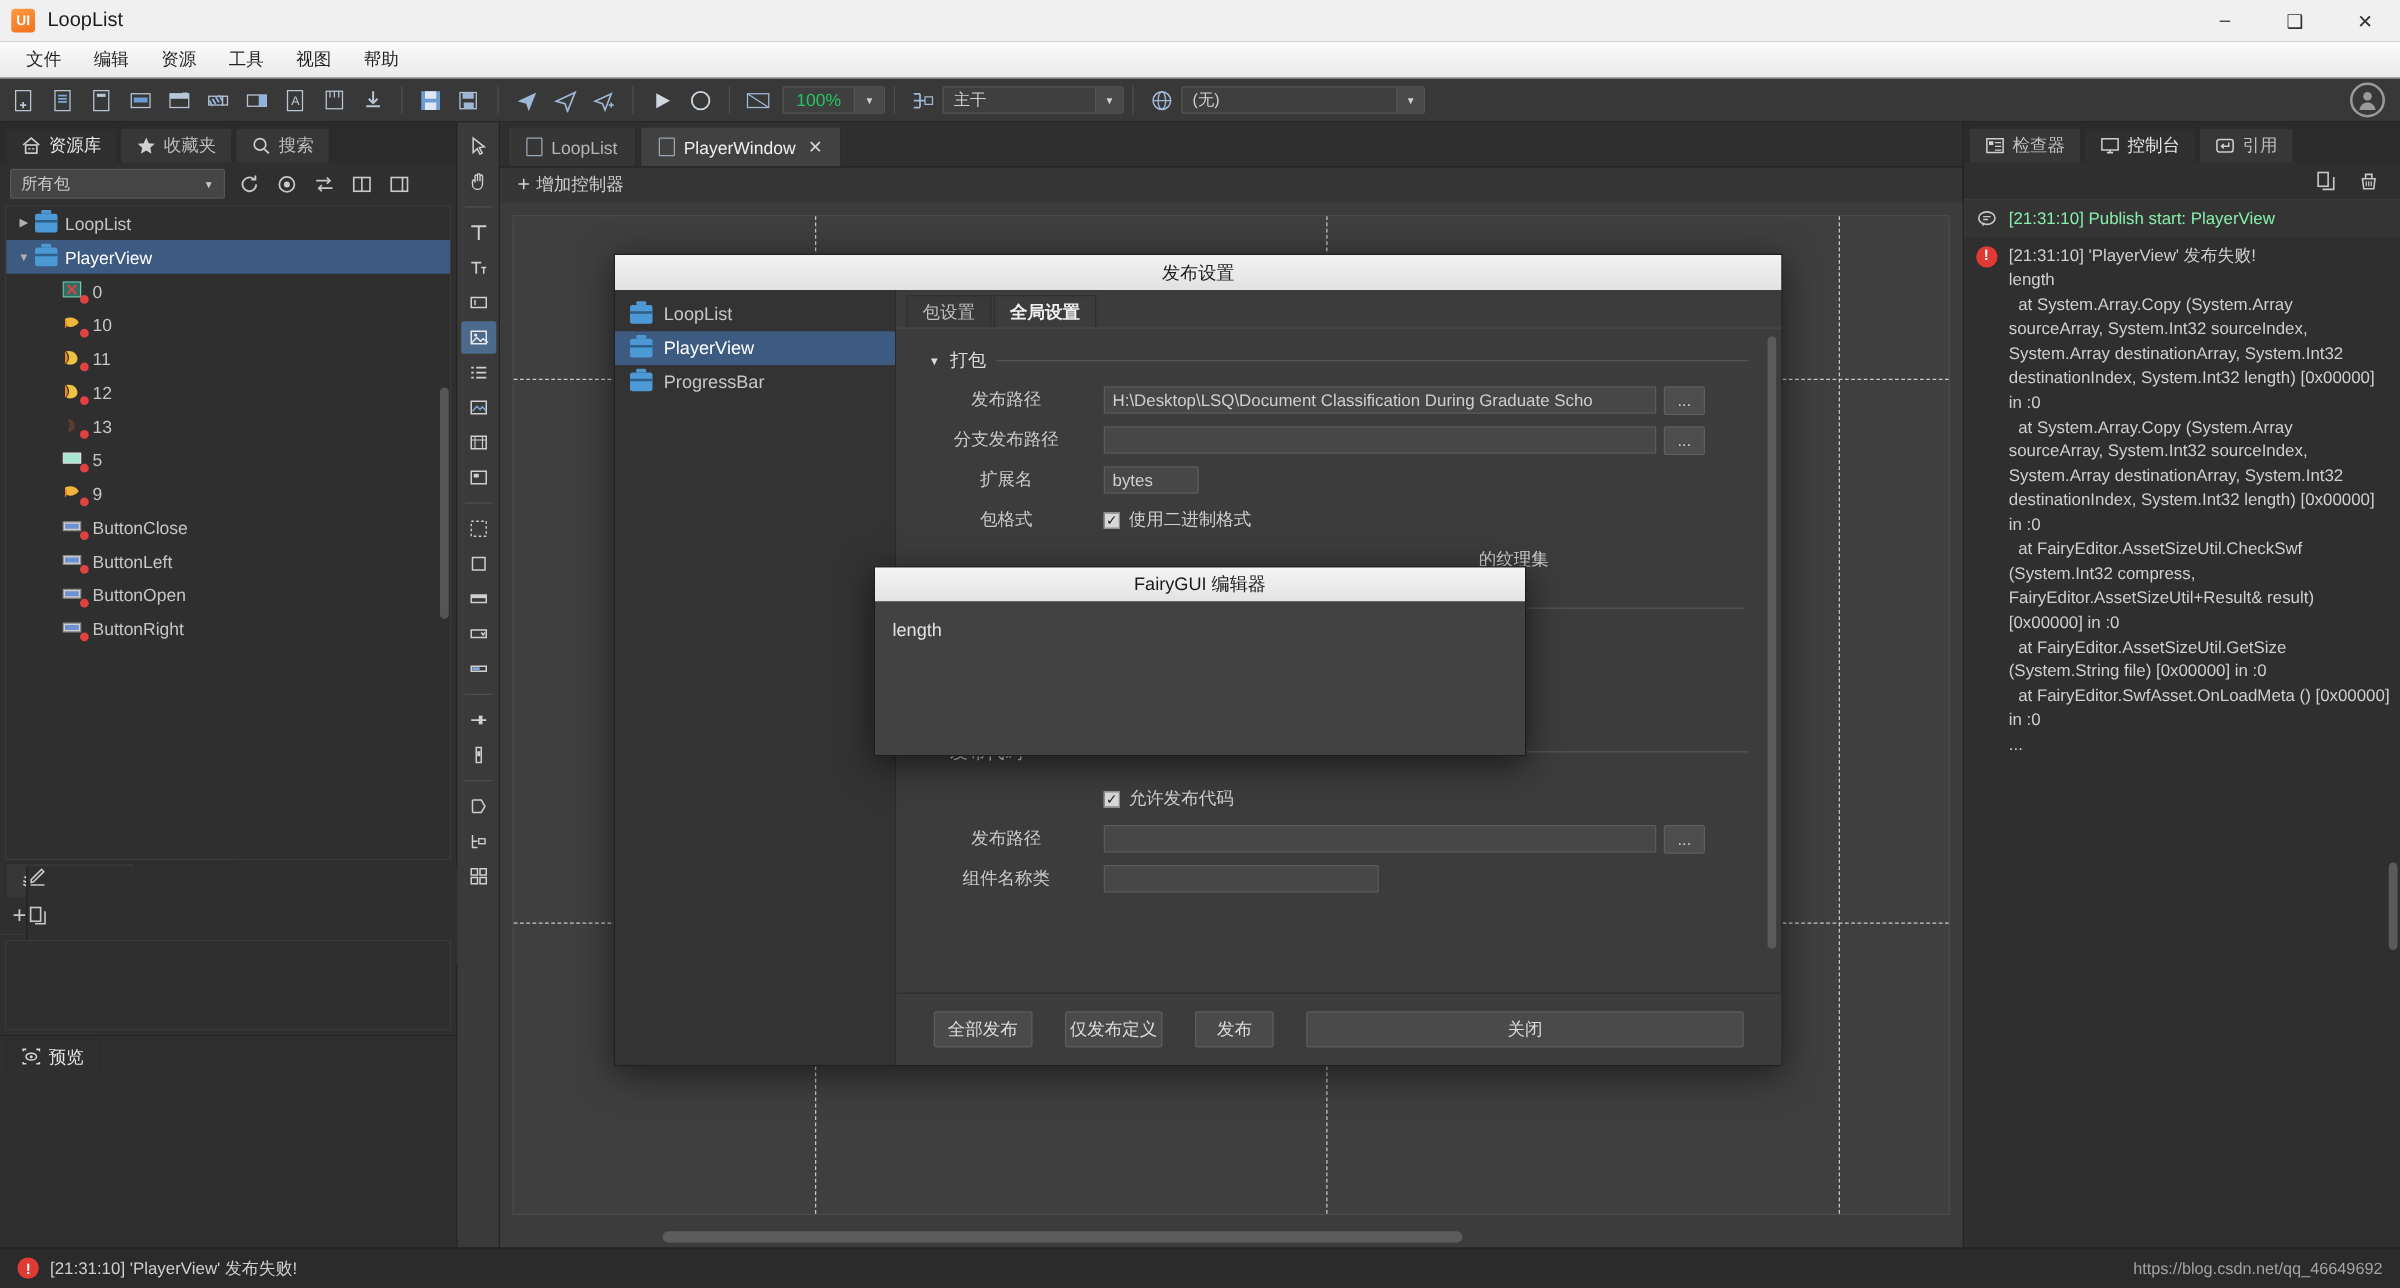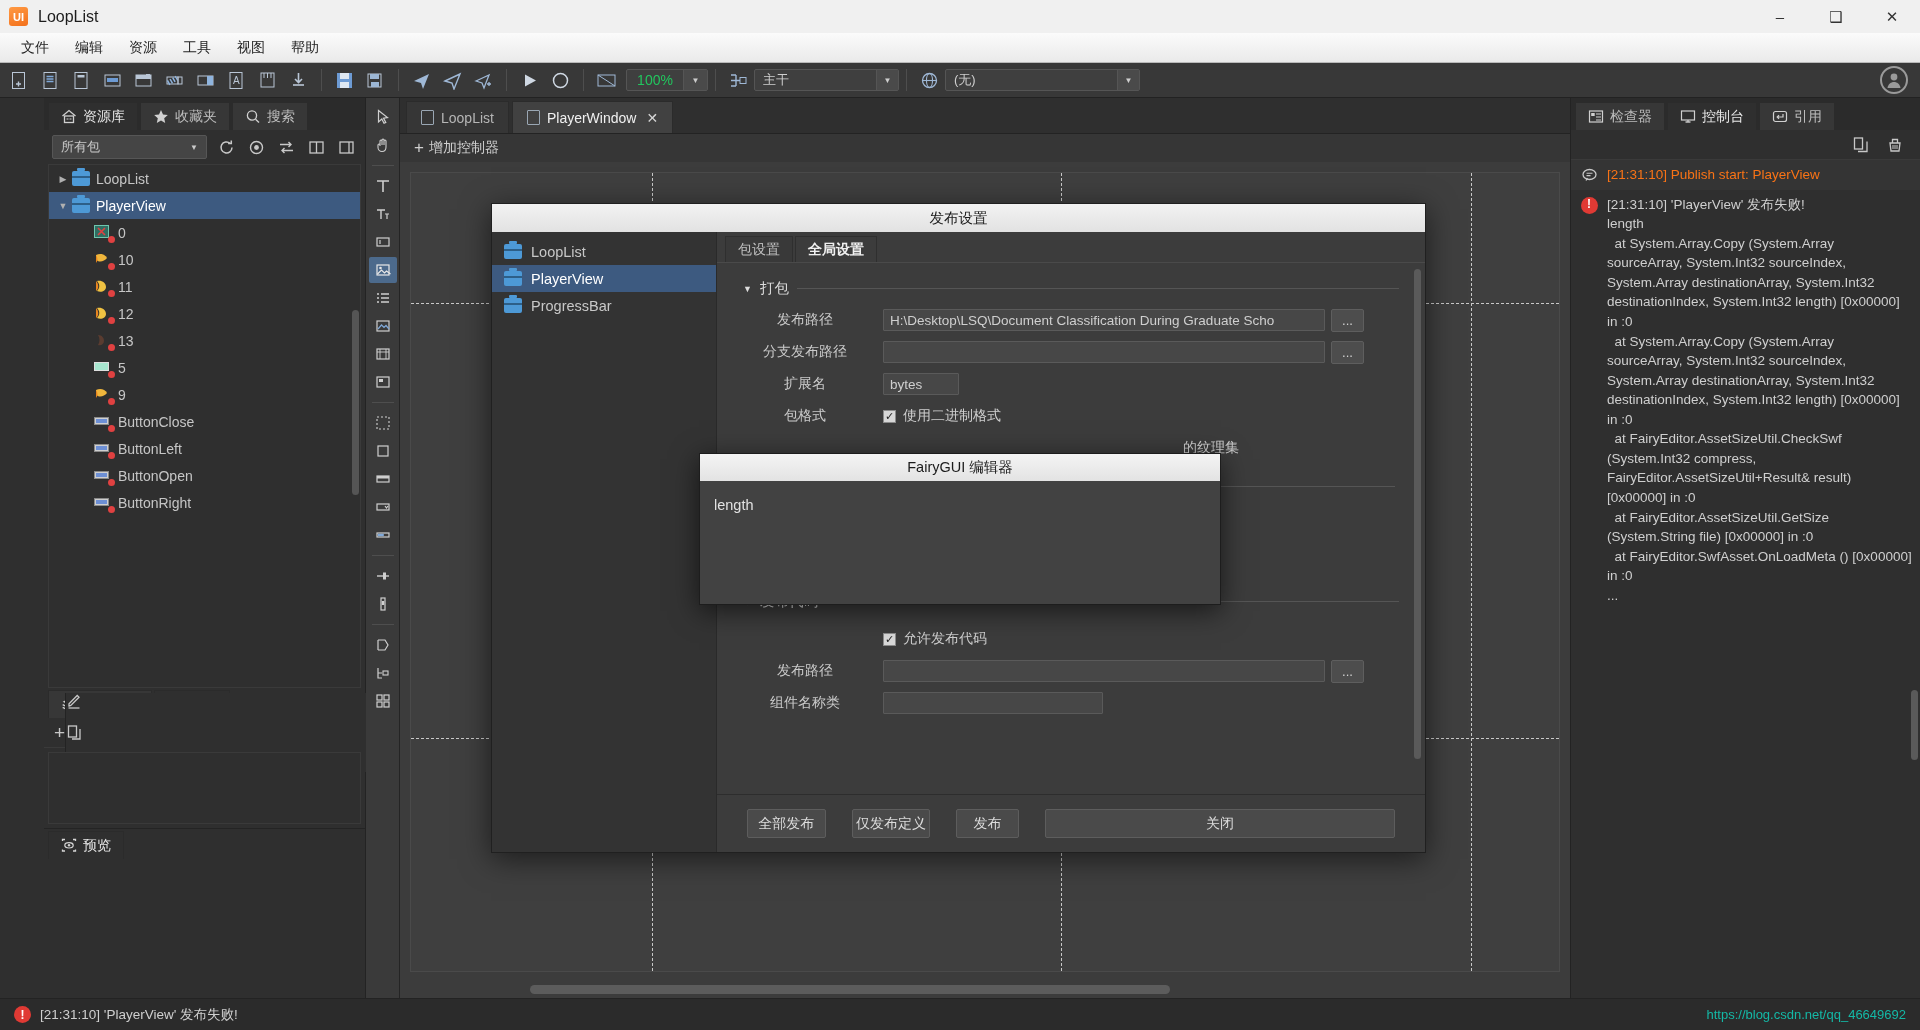--- a/index.html
+++ b/index.html
@@ -61,21 +61,21 @@
   .avatar-btn {
     position:absolute;right:12px;width:28px;height:28px;border-radius:50%;
     border:2px solid #9a9a9a;display:flex;align-items:center;justify-content:center;
   }
 
   
   .body { flex:1; display:flex; min-height:0; }
 
   
   .left { width:366px; background:#2f2f2f; display:flex; flex-direction:column;
-          border-right:1px solid #232323; flex:0 0 366px;padding-left:44px; }
+          border-right:1px solid #232323; flex:0 0 366px; }
   .tabstrip { height:32px; display:flex; align-items:flex-end; background:#2b2b2b; padding-left:4px; }
   .tab {
     height:28px; display:flex; align-items:center; gap:6px; padding:0 12px;
     background:#373737; border:1px solid #2b2b2b; border-bottom:none; color:#bdbdbd; font-size:14px;
     margin-right:2px;
   }
   .tab.active { background:#2f2f2f; color:#e6e6e6; }
   .tab .ic { display:flex;align-items:center; }
   .filterrow { height:34px; display:flex; align-items:center; padding:0 8px; gap:8px; }
   .select-pkg {
@@ -129,32 +129,32 @@
   .guide-h { position:absolute; left:0; right:0; border-top:1px dashed #c9c9c9; }
   .guide-v { position:absolute; top:0; bottom:0; border-left:1px dashed #c9c9c9; }
   .hscroll { position:absolute; left:130px; bottom:4px; height:9px; width:640px; background:#5c5c5c; border-radius:5px; }
 
   
   .right { width:350px; background:#2f2f2f; border-left:1px solid #232323; display:flex; flex-direction:column; flex:0 0 350px; }
   .consoletools { height:30px; display:flex; align-items:center; justify-content:flex-end; gap:16px; padding-right:16px;
                   border-bottom:1px solid #3a3a3a; }
   .loglist { flex:1; overflow:hidden; padding:0; }
   .logrow { display:flex; gap:8px; padding:5px 8px 5px 8px; font-size:13.5px; line-height:1.45; }
-  .logrow.info { background:#343434; color:#f97316; }
+  .logrow.info { background:#343434; color:#86efac; }
   .logrow.err { background:#2f2f2f; color:#cfcfcf; }
   .logicon { flex:0 0 20px; display:flex; justify-content:center; padding-top:2px; }
   .err-badge { width:17px;height:17px;border-radius:50%;background:#e03a34;color:#fff;font-weight:bold;
                font-size:12px;display:flex;align-items:center;justify-content:center; }
   .logtext { white-space:pre-wrap; word-break:break-word; }
   .right-scroll { position:absolute; right:2px; width:7px; background:#5a5a5a; border-radius:4px; }
 
   
   .statusbar { height:32px; background:#2b2b2b; border-top:1px solid #232323; display:flex; align-items:center;
                padding:0 14px; font-size:13.5px; color:#cfcfcf; flex:0 0 32px; gap:9px; position:relative; }
-  .watermark { position:absolute; right:14px; color:#14b8a6; font-size:13px; }
+  .watermark { position:absolute; right:14px; color:#a3a3a3; font-size:13px; }
 
   
   .dialog {
     position:absolute; left:491px; top:203px; width:935px; height:650px;
     background:#3c3c3c; border:1px solid #202020; box-shadow:0 6px 28px rgba(0,0,0,.55);
     display:flex; flex-direction:column; z-index:50;
   }
   .dlg-title { height:28px; background:linear-gradient(#f2f2f2,#e2e2e2); color:#1b1b1b;
                display:flex; align-items:center; justify-content:center; font-size:14.5px; }
   .dlg-body { flex:1; display:flex; min-height:0; }

